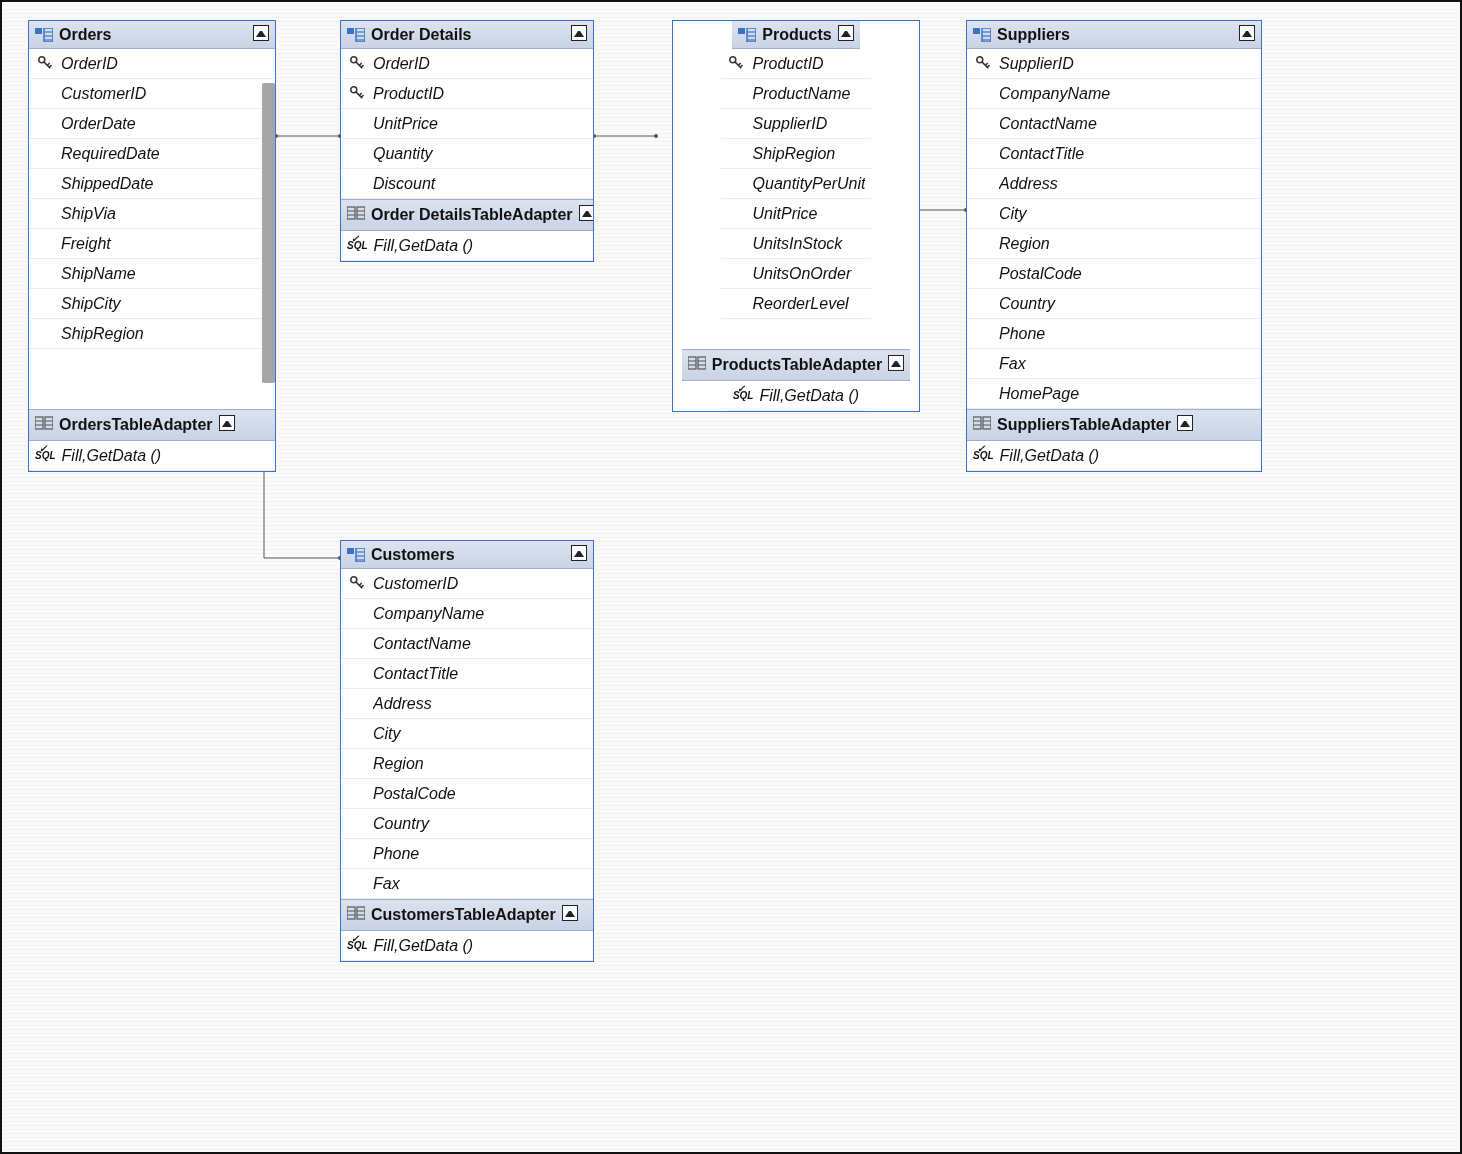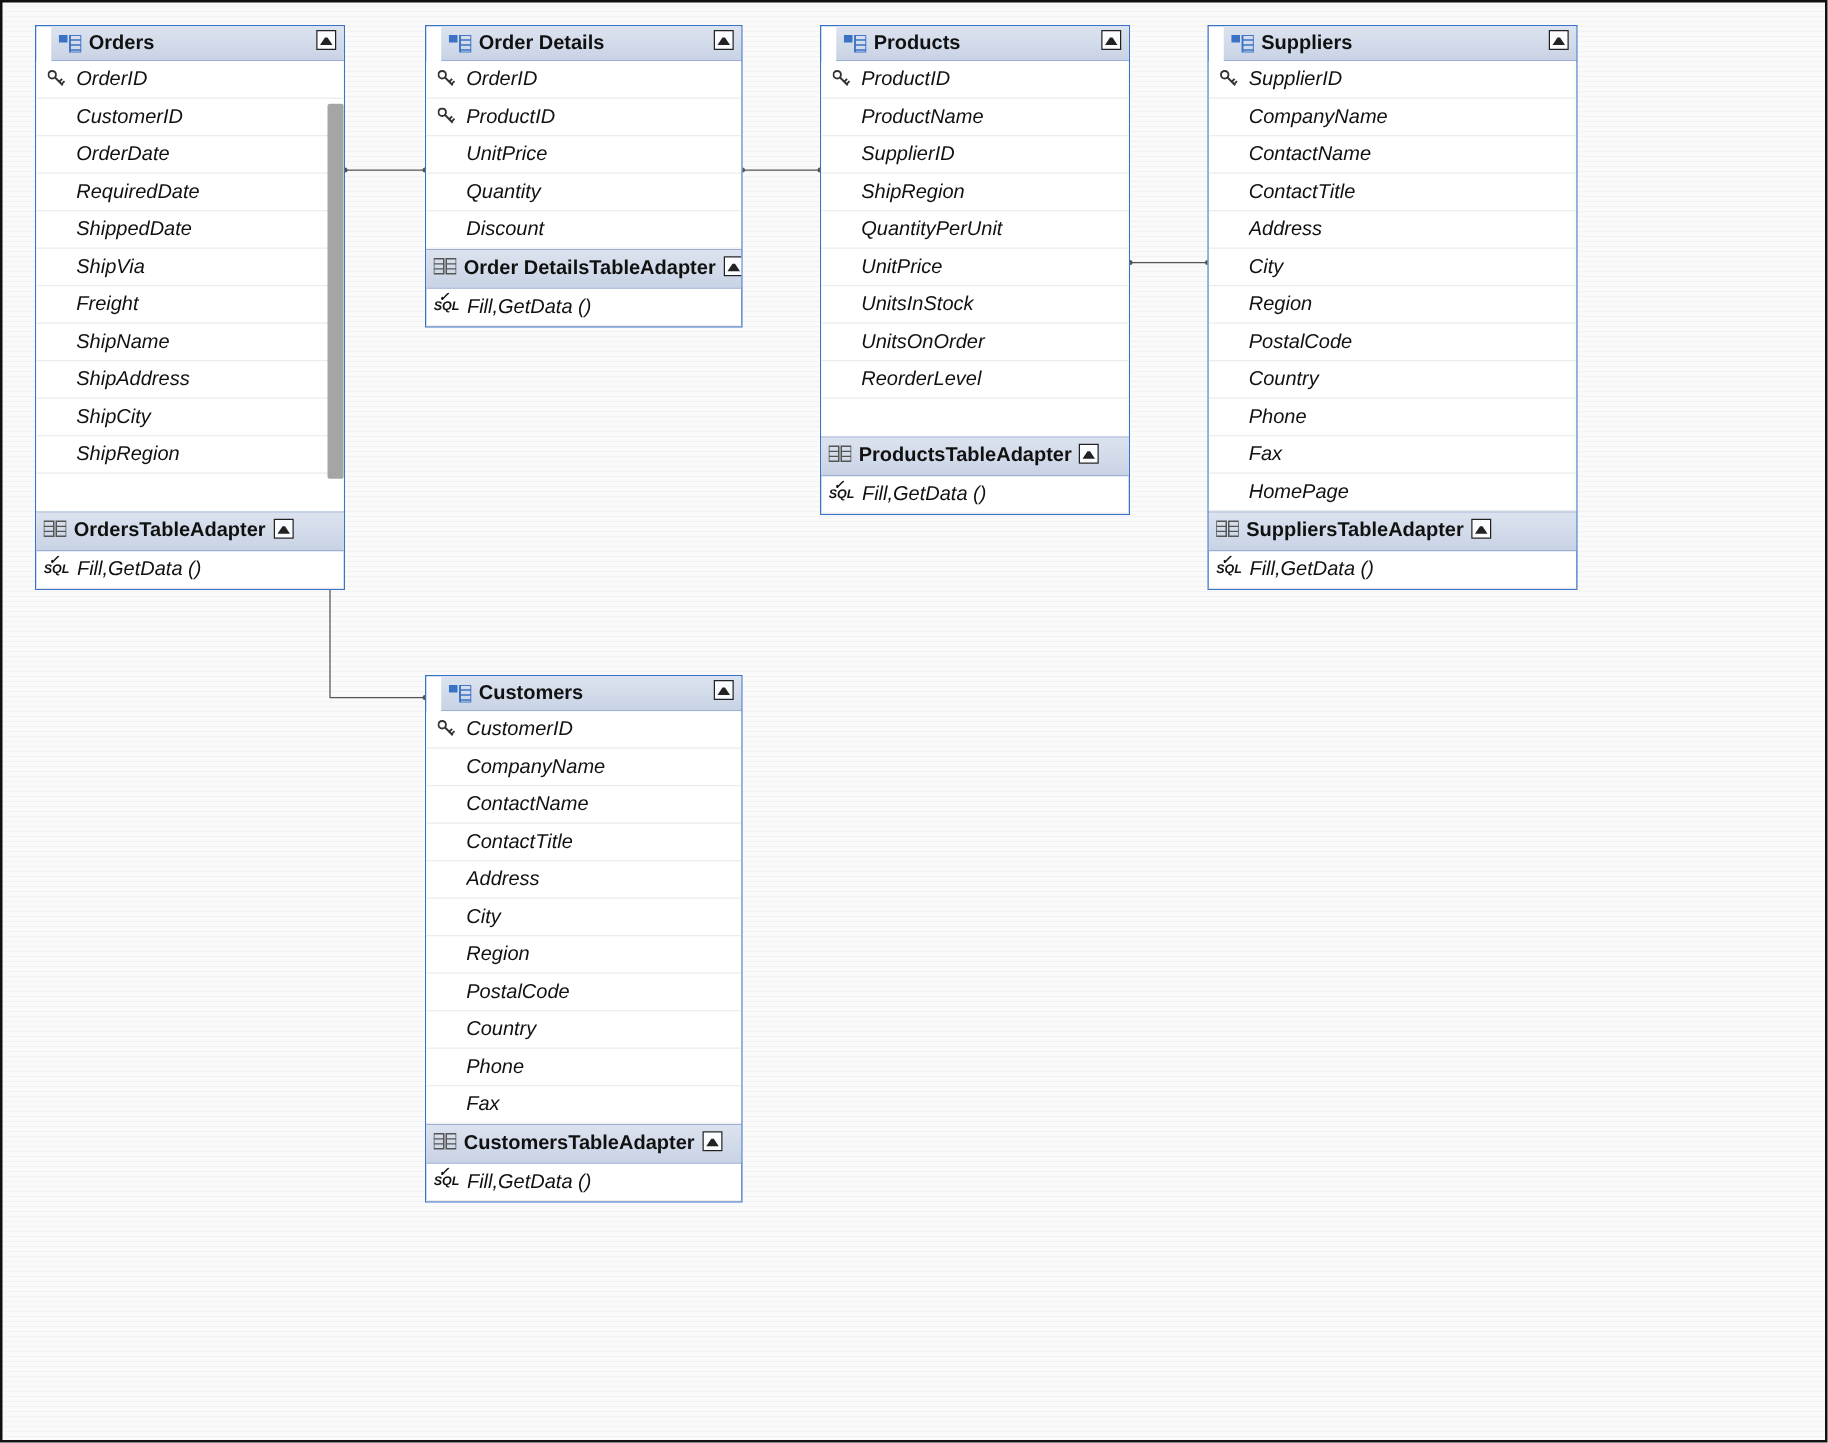--- a/index.html
+++ b/index.html
@@ -33,21 +33,20 @@
     align-items: center;
     gap: 6px;
     background: linear-gradient(#dce3ef, #c9d3e5);
     border-bottom: 1px solid #9bb0d4;
     padding: 1px 6px;
     font-weight: 700;
     white-space: nowrap;
     overflow: hidden;
     height: 28px;
     box-sizing: border-box;
-    margin-left: 12px;
   }
   .hdr .icon-slot { flex: 0 0 18px; display: flex; align-items: center; justify-content: center; }
   .hdr .title { flex: 1 1 auto; overflow: hidden; text-overflow: clip; }
   .hdr .collapse-slot { flex: 0 0 16px; }
   .section-hdr {
     display: flex;
     align-items: center;
     gap: 6px;
     background: linear-gradient(#dce3ef, #c9d3e5);
     border-top: 1px solid #9bb0d4;
@@ -159,24 +158,20 @@
           <div class="row">
             <span class="icon-slot"></span>
             <span class="name">Freight</span>
           </div>
           <div class="row">
             <span class="icon-slot"></span>
             <span class="name">ShipName</span>
           </div>
           <div class="row">
             <span class="icon-slot"></span>
-            <span class="name">ShipAddress</span>
-          </div>
-          <div class="row">
-            <span class="icon-slot"></span>
             <span class="name">ShipCity</span>
           </div>
           <div class="row">
             <span class="icon-slot"></span>
             <span class="name">ShipRegion</span>
           </div>
           <div class="scrollthumb" style="top: 34px; height: 300px;"></div>
         </div>
         <div class="section-hdr">
           <span class="icon-slot"><svg class="icon-adapter" viewBox="0 0 18 14">
@@ -235,21 +230,21 @@
               <use href="#svg-adapter-icon"></use>
             </svg></span>
           <span class="title">Order DetailsTableAdapter</span>
           <span class="collapse-slot"><span class="icon-caret"></span></span>
         </div>
         <div class="row">
           <span class="icon-slot icon-sql"><span class="check">✓</span>SQL</span>
           <span class="name">Fill,GetData ()</span>
         </div>
       </div>
-      <div class="table-box" style="left: 654px; top: 18px; width: 248px;">
+      <div class="table-box" style="left: 670px; top: 18px; width: 248px; align-items: center;">
         <div class="hdr">
           <span class="icon-slot">
             <svg class="icon-table" viewBox="0 0 18 14">
               <use href="#svg-table-icon"></use>
             </svg>
           </span>
           <span class="title">Products</span>
           <span class="collapse-slot"><span class="icon-caret"></span></span>
         </div>
         <div class="rows" style="height: 300px;">

